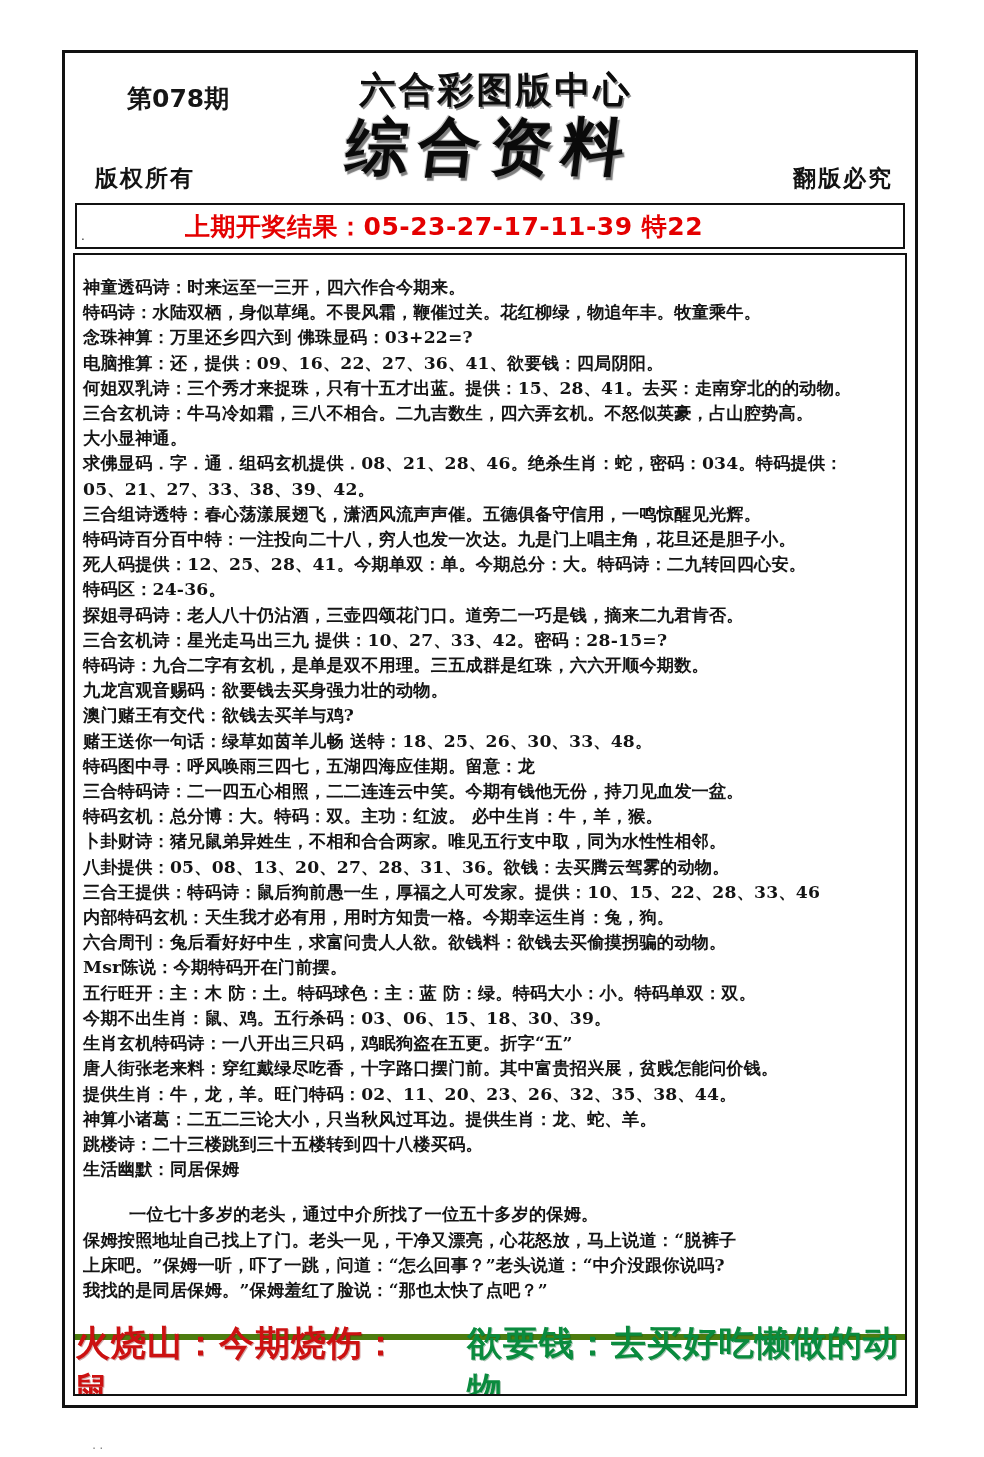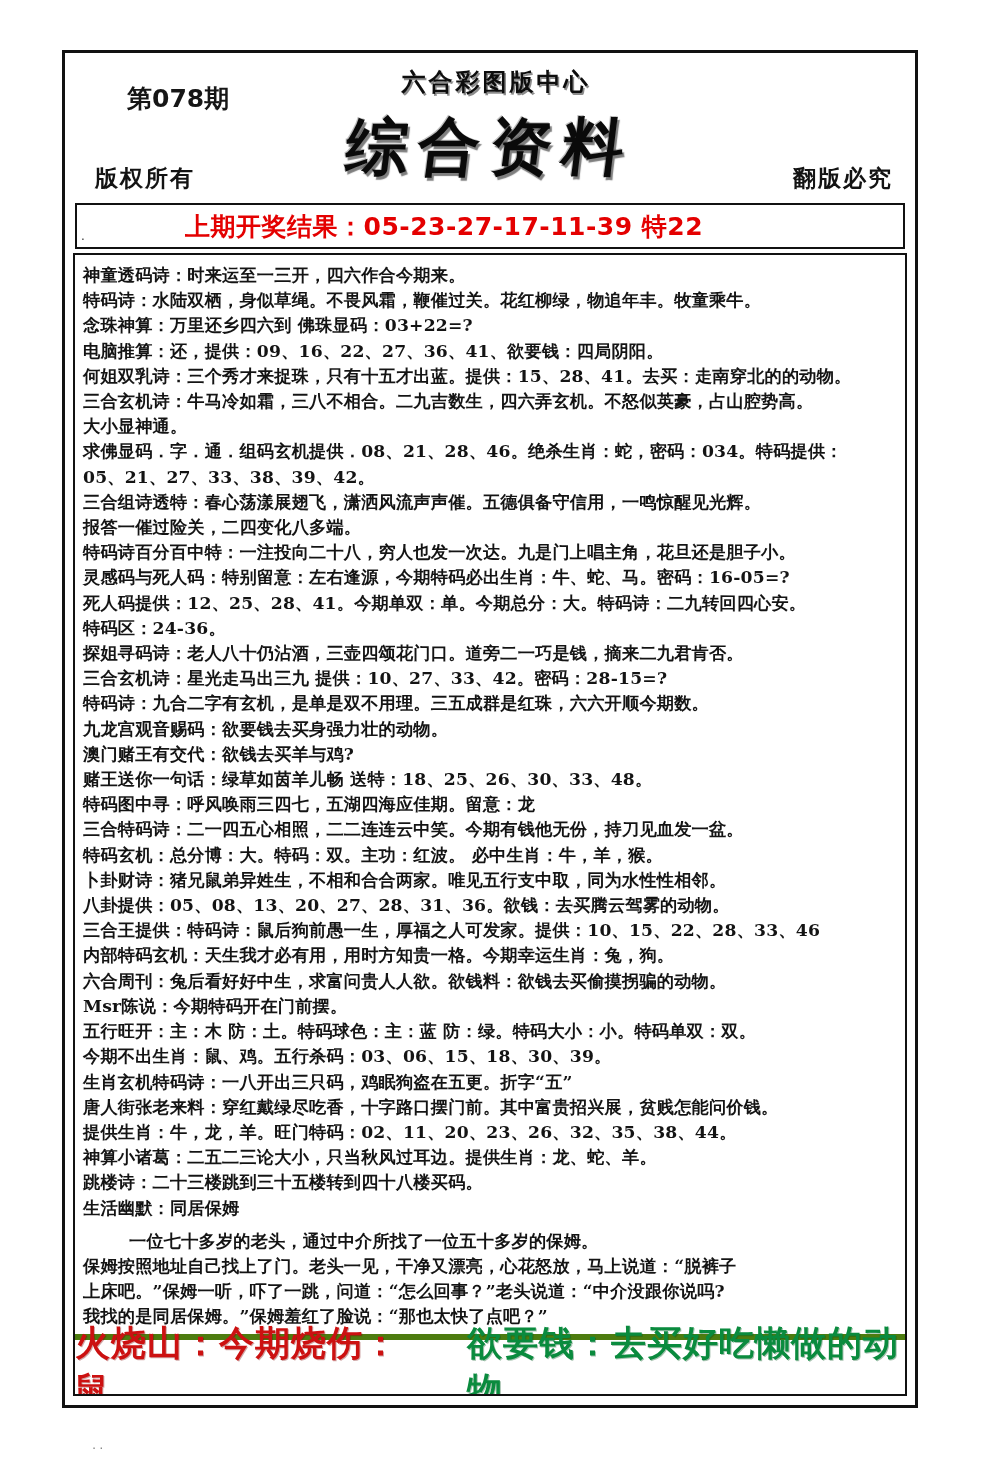--- a/index.html
+++ b/index.html
@@ -63,21 +63,21 @@
     font-family: "DejaVu Serif", "Liberation Serif", serif;
     letter-spacing: 2px;
     margin-left: 14px;
   }
   .brand-line {
     position: absolute;
     left: 0;
     right: 0;
     top: 13px;
     text-align: center;
-    font-size: 24px;
+    font-size: 36px;
     font-weight: 700;
     color: #0d0d0d;
     letter-spacing: 3px;
     font-family: "DejaVu Serif", "Liberation Serif", serif;
     text-shadow: 1.5px 1.5px 0 rgba(0,0,0,0.45);
     padding-left: 12px;
   }
   .big-title {
     position: absolute;
     left: 0;
@@ -132,21 +132,21 @@
   .body-box {
     margin: 4px 8px 0 8px;
     border: 2px solid #111;
     box-sizing: border-box;
     height: 1143px;
     position: relative;
     overflow: hidden;
     background: #fff;
   }
   .lines {
-    padding: 8px 8px 0 8px;
+    padding: 20px 8px 0 8px;
   }
   .line {
     font-size: 17.2px;
     line-height: 25.2px;
     color: #141414;
     white-space: nowrap;
     font-family: "DejaVu Serif", "Liberation Serif", serif;
     font-weight: 700;
     letter-spacing: 0.2px;
   }
@@ -223,23 +223,21 @@
         <div class="line">神童透码诗：时来运至一三开，四六作合今期来。</div>
         <div class="line">特码诗：水陆双栖，身似草绳。不畏风霜，鞭催过关。花红柳绿，物追年丰。牧童乘牛。</div>
         <div class="line">念珠神算：万里还乡四六到 佛珠显码：03+22=?</div>
         <div class="line">电脑推算：还，提供：09、16、22、27、36、41、欲要钱：四局阴阳。</div>
         <div class="line">何姐双乳诗：三个秀才来捉珠，只有十五才出蓝。提供：15、28、41。去买：走南穿北的的动物。</div>
         <div class="line">三合玄机诗：牛马冷如霜，三八不相合。二九吉数生，四六弄玄机。不怒似英豪，占山腔势高。</div>
         <div class="line">大小显神通。</div>
         <div class="line">求佛显码．字．通．组码玄机提供．08、21、28、46。绝杀生肖：蛇，密码：034。特码提供：</div>
         <div class="line">05、21、27、33、38、39、42。</div>
         <div class="line">三合组诗透特：春心荡漾展翅飞，潇洒风流声声催。五德俱备守信用，一鸣惊醒见光辉。</div>
-        <div class="line">报答一催过险关，二四变化八多端。</div>
         <div class="line">特码诗百分百中特：一注投向二十八，穷人也发一次达。九是门上唱主角，花旦还是胆子小。</div>
-        <div class="line">灵感码与死人码：特别留意：左右逢源，今期特码必出生肖：牛、蛇、马。密码：16-05=?</div>
         <div class="line">死人码提供：12、25、28、41。今期单双：单。今期总分：大。特码诗：二九转回四心安。</div>
         <div class="line">特码区：24-36。</div>
         <div class="line">探姐寻码诗：老人八十仍沾酒，三壶四颂花门口。道旁二一巧是钱，摘来二九君肯否。</div>
         <div class="line">三合玄机诗：星光走马出三九 提供：10、27、33、42。密码：28-15=?</div>
         <div class="line">特码诗：九合二字有玄机，是单是双不用理。三五成群是红珠，六六开顺今期数。</div>
         <div class="line">九龙宫观音赐码：欲要钱去买身强力壮的动物。</div>
         <div class="line">澳门赌王有交代：欲钱去买羊与鸡?</div>
         <div class="line">赌王送你一句话：绿草如茵羊儿畅 送特：18、25、26、30、33、48。</div>
         <div class="line">特码图中寻：呼风唤雨三四七，五湖四海应佳期。留意：龙</div>
         <div class="line">三合特码诗：二一四五心相照，二二连连云中笑。今期有钱他无份，持刀见血发一盆。</div>

